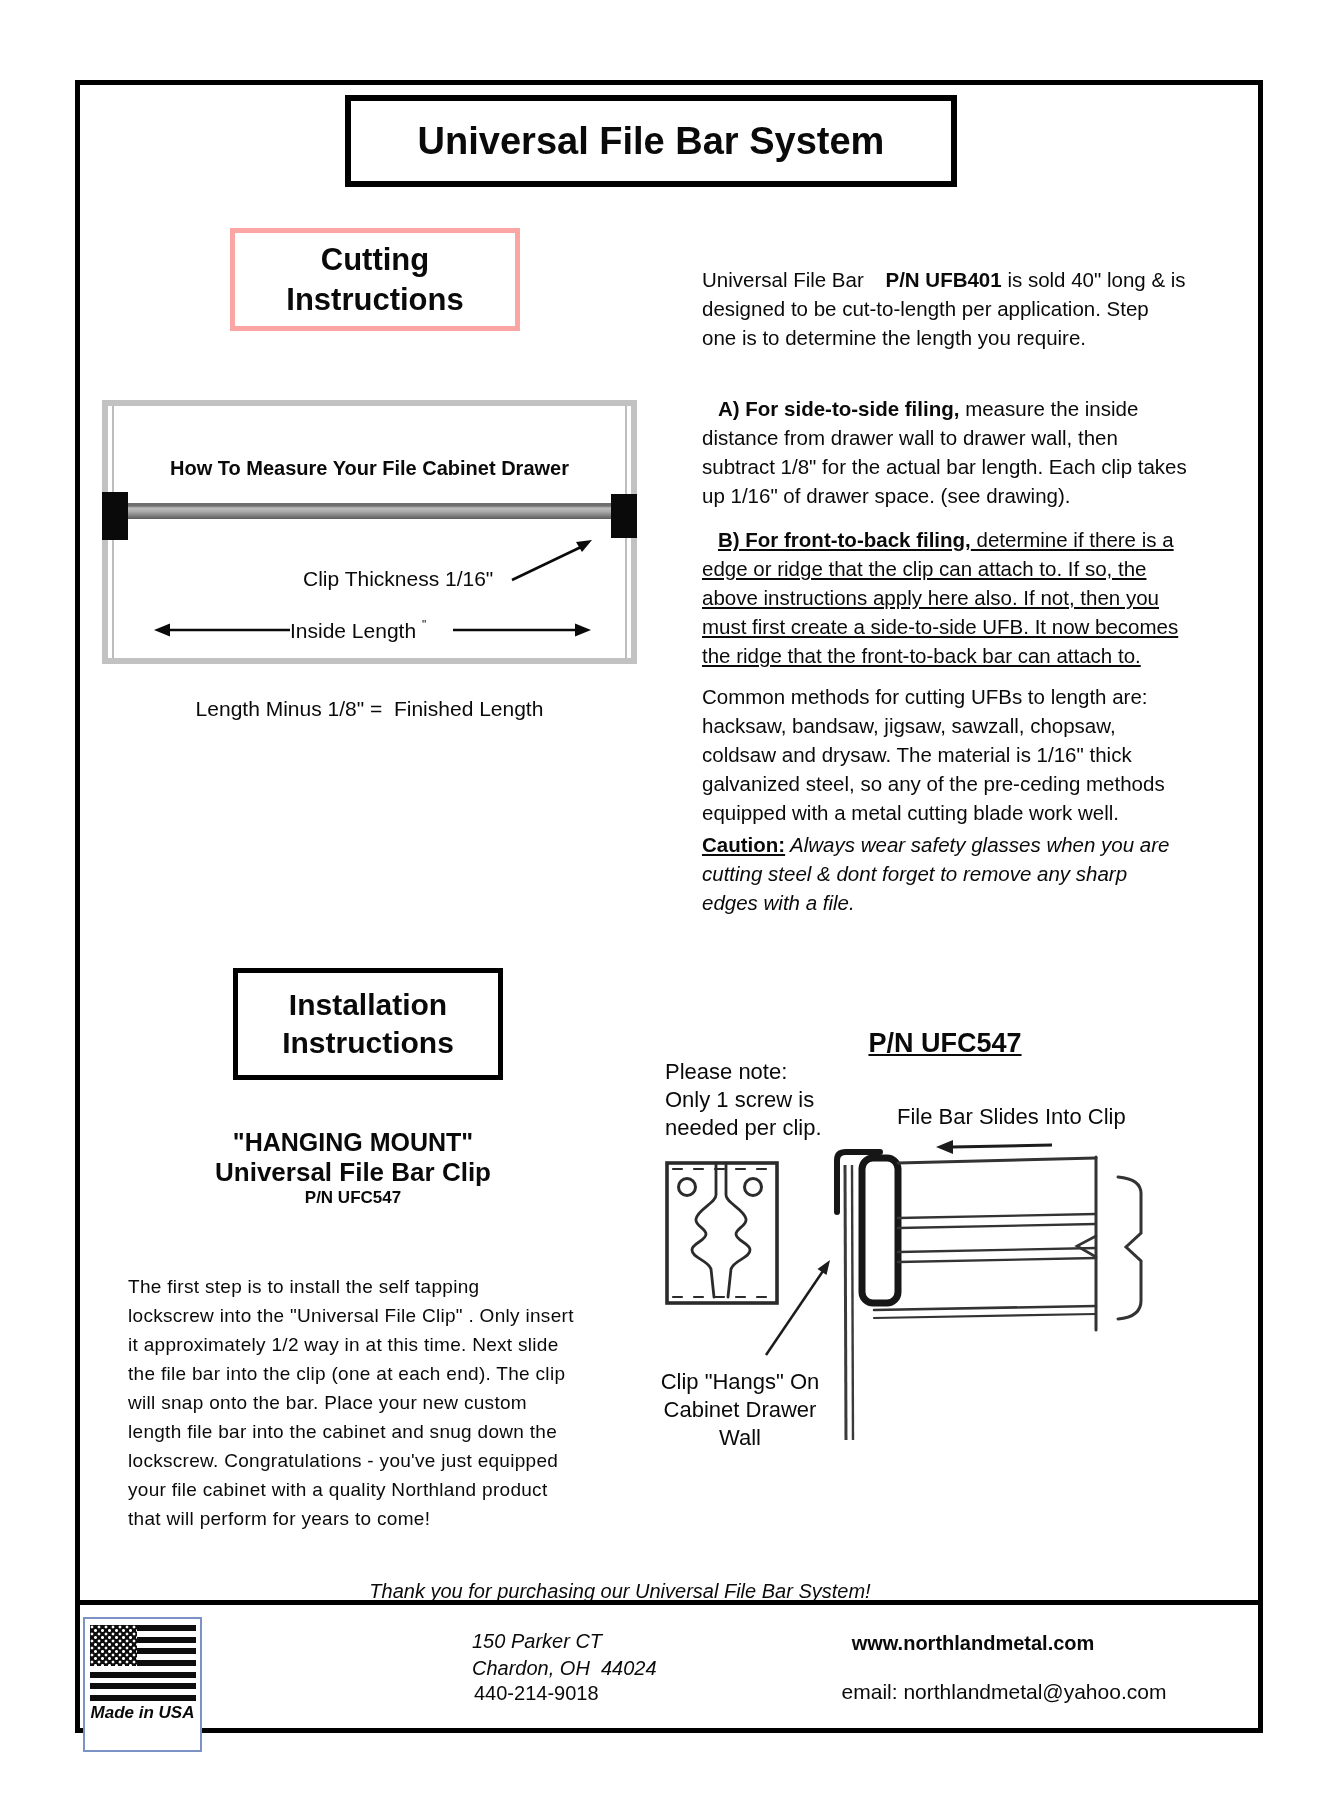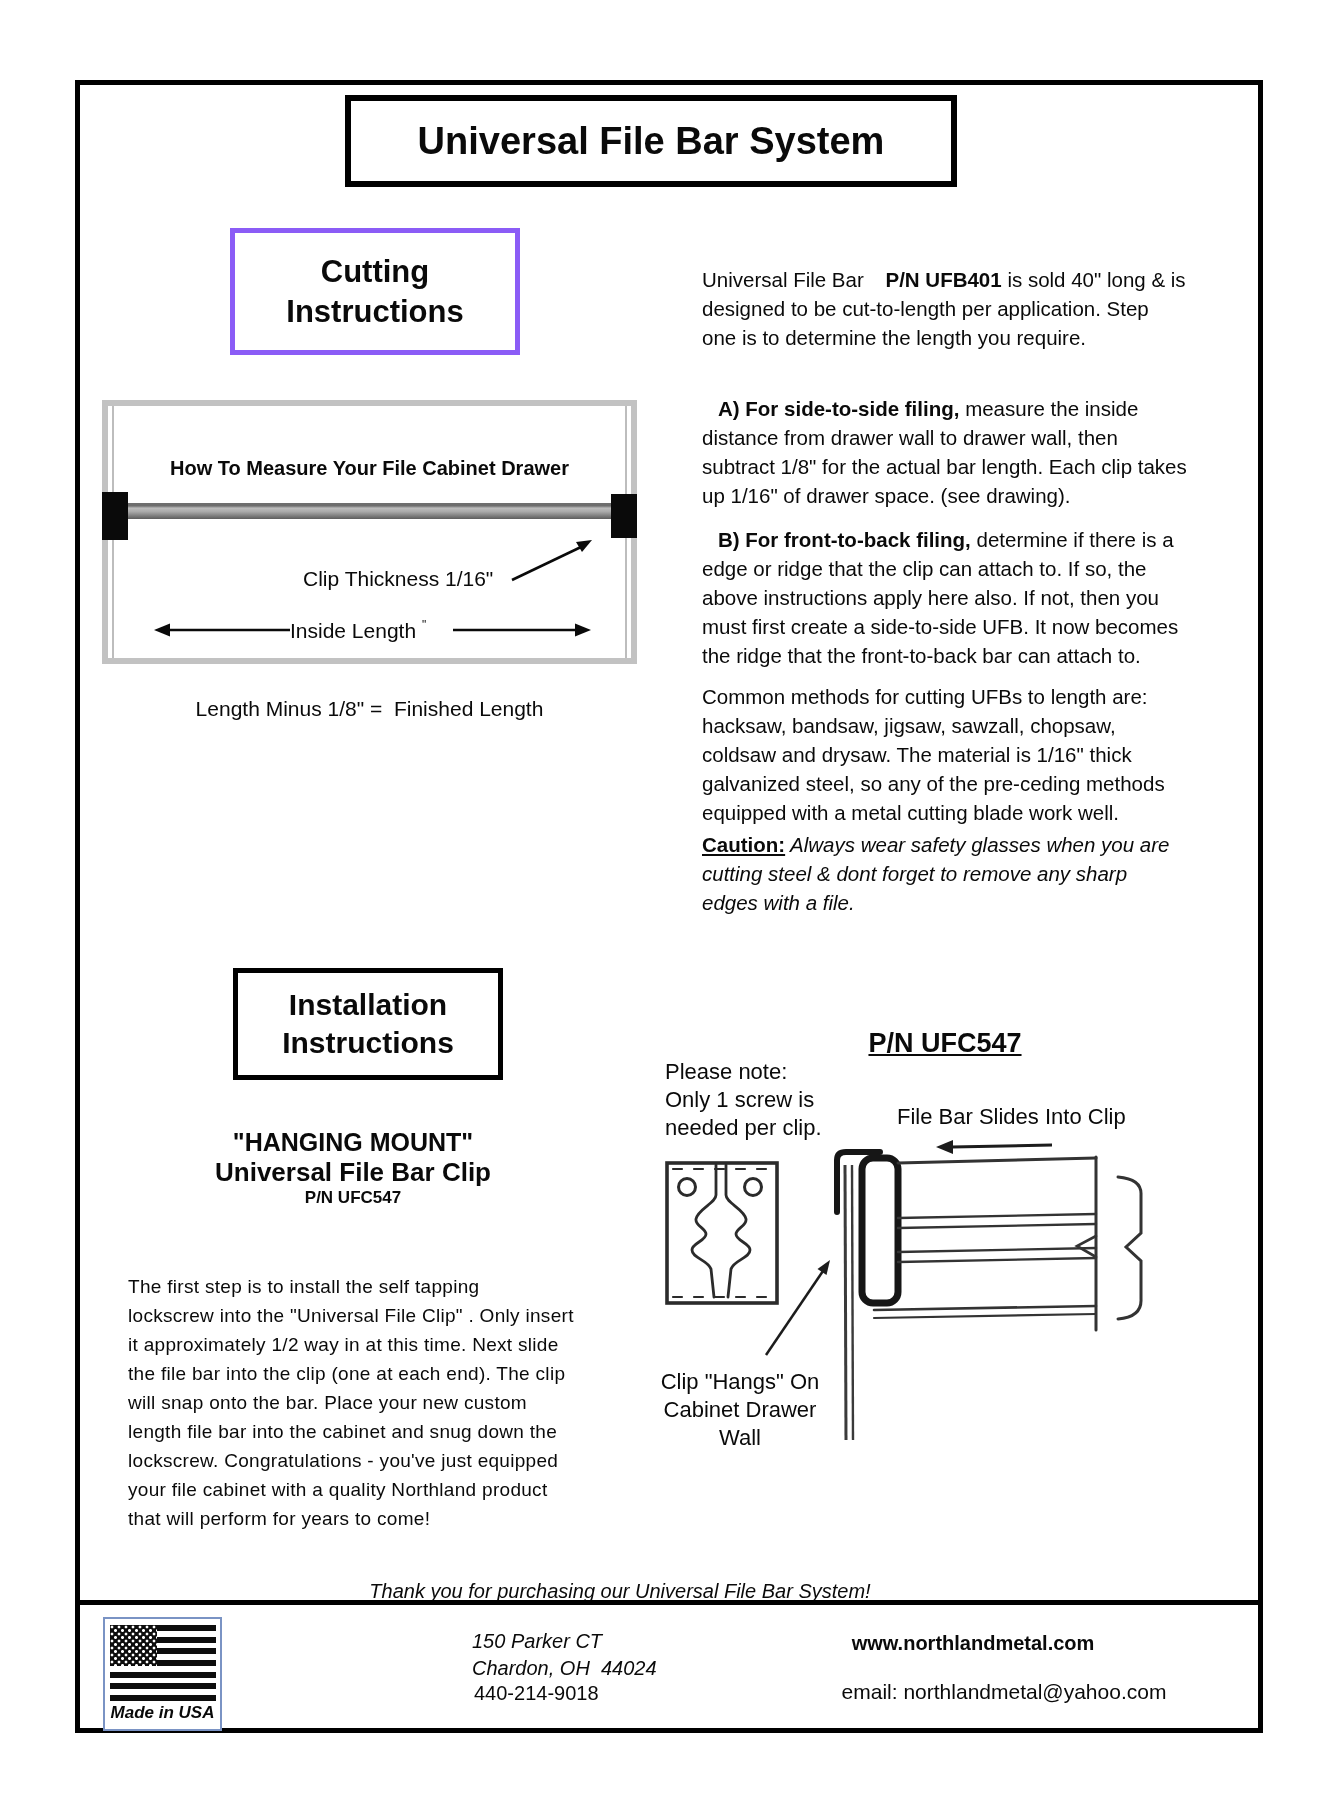--- a/index.html
+++ b/index.html
@@ -2,21 +2,21 @@
 <html><head>
 <meta charset="utf-8">
 <style>
   html,body{margin:0;padding:0;background:#ffffff;}
   .page{position:relative;width:1343px;height:1816px;background:#ffffff;
         font-family:"Liberation Sans",sans-serif;color:#0a0a0a;overflow:hidden;}
   .abs{position:absolute;}
   .main-border{left:75px;top:80px;width:1188px;height:1525px;border:5px solid #000;box-sizing:border-box;}
   .title-box{left:345px;top:95px;width:612px;height:92px;border:6px solid #000;box-sizing:border-box;
              display:flex;align-items:center;justify-content:center;font-size:38px;font-weight:bold;}
-  .cutting-box{left:230px;top:228px;width:290px;height:127px;border:5px solid #8b5cf6;box-sizing:border-box;
+  .cutting-box{left:230px;top:228px;width:290px;height:103px;border:5px solid #fca5a5;box-sizing:border-box;
              display:flex;align-items:center;justify-content:center;text-align:center;
              font-size:31px;font-weight:bold;line-height:40px;white-space:pre-line;}
   .install-box{left:233px;top:968px;width:270px;height:112px;border:5px solid #000;box-sizing:border-box;
              display:flex;align-items:center;justify-content:center;text-align:center;
              font-size:30px;font-weight:bold;line-height:38px;white-space:pre-line;}
   .para{left:702px;width:575px;font-size:20.5px;line-height:29px;white-space:pre-line;}
   .para b{font-weight:bold;margin-left:16px;}
   .caution-lead{font-weight:bold;text-decoration:underline;margin-top:28px;}
   .caution-rest{font-style:italic;}
   
@@ -36,21 +36,21 @@
   .inst-sub3{left:103px;top:1188px;width:500px;text-align:center;font-size:17px;font-weight:bold;}
   .inst-body{left:128px;top:1272px;width:510px;font-size:19px;line-height:29px;letter-spacing:0.3px;white-space:pre-line;}
   
   .part-heading{left:795px;top:1028px;width:300px;text-align:center;font-size:27px;font-weight:bold;text-decoration:underline;}
   .note{left:665px;top:1058px;font-size:22px;line-height:28px;white-space:pre-line;}
   .lbl-slide{left:897px;top:1104px;font-size:22px;}
   .lbl-hangs{left:640px;top:1368px;width:200px;text-align:center;font-size:22px;line-height:28px;white-space:pre-line;}
   
   .thankyou{left:75px;top:1580px;width:1090px;text-align:center;font-size:20px;font-style:italic;}
   .footer-box{left:75px;top:1600px;width:1188px;height:133px;border:5px solid #000;box-sizing:border-box;}
-  .flag-box{left:83px;top:1617px;width:119px;height:114px;border:2px solid #7a93c4;box-sizing:border-box;background:#fff;margin-left:20px;}
+  .flag-box{left:83px;top:1617px;width:119px;height:135px;border:2px solid #7a93c4;box-sizing:border-box;background:#fff;}
   .flag{position:absolute;left:5px;top:6px;width:106px;height:76px;
         background:repeating-linear-gradient(to bottom,#0d0d0d 0px,#0d0d0d 5.9px,#ffffff 5.9px,#ffffff 11.7px);}
   .canton{position:absolute;left:0;top:0;width:47px;height:41px;background-color:#0d0d0d;
         background-image:radial-gradient(circle at 2px 2px,#fff 1.2px,transparent 1.7px),
                          radial-gradient(circle at 5.5px 5.5px,#fff 1.2px,transparent 1.7px);
         background-size:7px 7px;}
   .made-in{position:absolute;left:0;top:84px;width:100%;text-align:center;font-size:17px;font-weight:bold;font-style:italic;}
   .address{left:472px;top:1628px;font-size:20px;line-height:27px;white-space:pre;font-style:italic;}
   .phone{left:474px;top:1682px;font-size:20px;}
   .website{left:790px;top:1632px;width:366px;text-align:center;font-size:20px;font-weight:bold;}
@@ -79,21 +79,21 @@
 one is to determine the length you require.</span>
   </div>
 
   <div class="abs para" style="top:365px;">
     <b>A) For side-to-side filing,</b><span> measure the inside
 distance from drawer wall to drawer wall, then
 subtract 1/8" for the actual bar length. Each clip takes
 up 1/16" of drawer space. (see drawing).</span>
   </div>
 
-  <div class="abs para" style="top:496px;">
+  <div class="abs para" style="top:496px;text-decoration:underline;">
     <b>B) For front-to-back filing,</b><span> determine if there is a
 edge or ridge that the clip can attach to. If so, the
 above instructions apply here also. If not, then you
 must first create a side-to-side UFB. It now becomes
 the ridge that the front-to-back bar can attach to.</span>
   </div>
 
   <div class="abs para" style="top:653px;">
     <span>Common methods for cutting UFBs to length are:
 hacksaw, bandsaw, jigsaw, sawzall, chopsaw,

